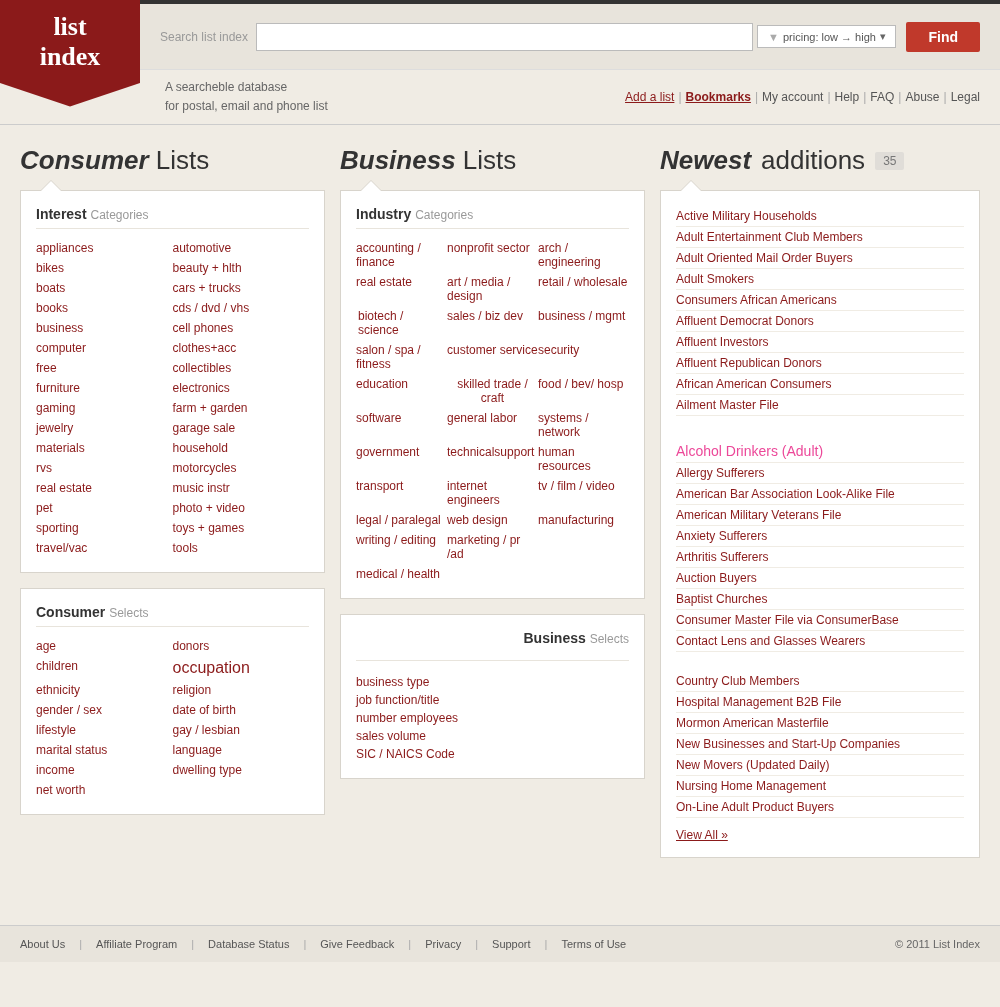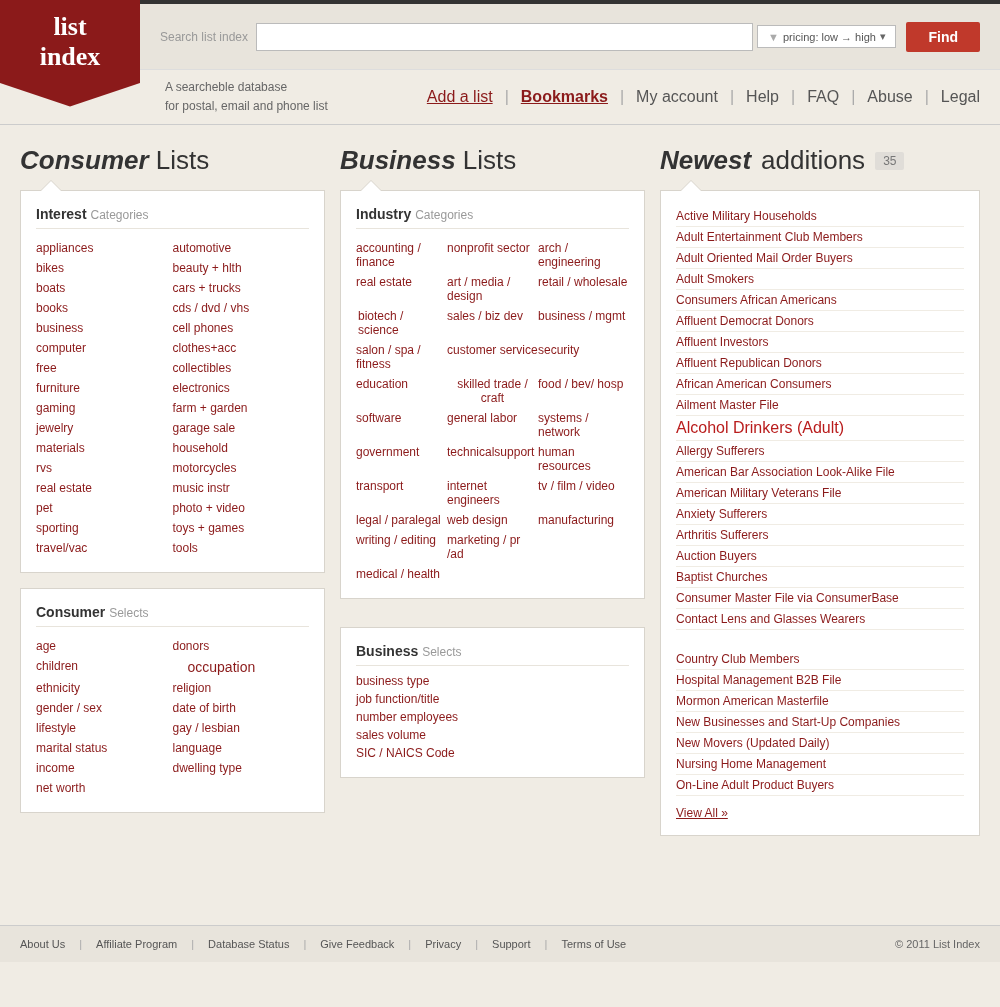--- a/index.html
+++ b/index.html
@@ -34,21 +34,21 @@
       </button>
       <button style="background:#c0392b; color:white; border:none; padding:7px 22px; font-size:14px; font-weight:bold; cursor:pointer; margin-left:10px; border-radius:2px;">Find</button>
     </div>
   </div>
 
   <div style="background:#f0ece4; border-top:1px solid #ddd; padding:8px 20px 8px 165px; display:flex; align-items:center; justify-content:space-between;">
     <div style="font-size:12px; color:#666; line-height:1.6;">
       <span>A searcheble database</span><br>
       <span>for postal, email and phone list</span>
     </div>
-    <div style="display:flex; align-items:center; gap:12px; font-size:16px;">
+    <div style="display:flex; align-items:center; gap:4px; font-size:12px;">
       <a style="color:#8b1a1a; text-decoration:underline; cursor:pointer;">Add a list</a>
       <span class="nav-sep">|</span>
       <a style="color:#8b1a1a; text-decoration:underline; cursor:pointer; font-weight:bold;">Bookmarks</a>
       <span class="nav-sep">|</span>
       <a style="color:#555; text-decoration:none; cursor:pointer;">My account</a>
       <span class="nav-sep">|</span>
       <a style="color:#555; text-decoration:none; cursor:pointer;">Help</a>
       <span class="nav-sep">|</span>
       <a style="color:#555; text-decoration:none; cursor:pointer;">FAQ</a>
       <span class="nav-sep">|</span>
@@ -108,21 +108,21 @@
     </div>
 
     <div style="background:white; border:1px solid #d8d4cc; padding:15px;">
       <div style="font-size:14px; font-weight:bold; color:#333; margin-bottom:10px; border-bottom:1px solid #e8e4dc; padding-bottom:6px;">
         <span>Consumer</span> <span style="font-weight:normal; font-size:12px; color:#999;">Selects</span>
       </div>
       <div style="display:grid; grid-template-columns:1fr 1fr; gap:2px 0;" id="consumer-selects-grid">
           <a style="color: rgb(139, 26, 26); font-size: 12px; cursor: pointer; padding: 2px 0px; text-decoration: none; display: block;">age</a>
           <a style="color: rgb(139, 26, 26); font-size: 12px; cursor: pointer; padding: 2px 0px; text-decoration: none; display: block;">donors</a>
           <a style="color: rgb(139, 26, 26); font-size: 12px; cursor: pointer; padding: 2px 0px; text-decoration: none; display: block;">children</a>
-          <a style="color: rgb(139, 26, 26); font-size: 14px; cursor: pointer; padding: 2px 0px; text-decoration: none; display: block; margin-left: 15px;">occupation</a>
+          <a style="color: rgb(139, 26, 26); font-size: 16px; cursor: pointer; padding: 2px 0px; text-decoration: none; display: block;">occupation</a>
           <a style="color: rgb(139, 26, 26); font-size: 12px; cursor: pointer; padding: 2px 0px; text-decoration: none; display: block;">ethnicity</a>
           <a style="color: rgb(139, 26, 26); font-size: 12px; cursor: pointer; padding: 2px 0px; text-decoration: none; display: block;">religion</a>
           <a style="color: rgb(139, 26, 26); font-size: 12px; cursor: pointer; padding: 2px 0px; text-decoration: none; display: block;">gender / sex</a>
           <a style="color: rgb(139, 26, 26); font-size: 12px; cursor: pointer; padding: 2px 0px; text-decoration: none; display: block;">date of birth</a>
           <a style="color: rgb(139, 26, 26); font-size: 12px; cursor: pointer; padding: 2px 0px; text-decoration: none; display: block;">lifestyle</a>
           <a style="color: rgb(139, 26, 26); font-size: 12px; cursor: pointer; padding: 2px 0px; text-decoration: none; display: block;">gay / lesbian</a>
           <a style="color: rgb(139, 26, 26); font-size: 12px; cursor: pointer; padding: 2px 0px; text-decoration: none; display: block;">marital status</a>
           <a style="color: rgb(139, 26, 26); font-size: 12px; cursor: pointer; padding: 2px 0px; text-decoration: none; display: block;">language</a>
           <a style="color: rgb(139, 26, 26); font-size: 12px; cursor: pointer; padding: 2px 0px; text-decoration: none; display: block;">income</a>
           <a style="color: rgb(139, 26, 26); font-size: 12px; cursor: pointer; padding: 2px 0px; text-decoration: none; display: block;">dwelling type</a>
@@ -130,21 +130,21 @@
           <a style="color: rgb(139, 26, 26); font-size: 12px; cursor: pointer; padding: 2px 0px; text-decoration: none; display: block;"></a>
         </div>
     </div>
   </div>
 
   <div style="flex:0 0 305px;">
     <h2 style="font-size:26px; margin-bottom:14px; color:#333;">
       <span style="font-weight:bold; font-style:italic;">Business</span><span style="font-weight:normal;"> Lists</span>
     </h2>
 
-    <div style="background:white; border:1px solid #d8d4cc; padding:15px; margin-bottom:28px; position:relative;">
+    <div style="background:white; border:1px solid #d8d4cc; padding:15px; margin-bottom:15px; position:relative;">
       <div style="position:absolute; top:-10px; left:20px; width:0; height:0; border-left:10px solid transparent; border-right:10px solid transparent; border-bottom:10px solid white; filter:drop-shadow(0 -1px 0 #d8d4cc);"></div>
       <div style="font-size:14px; font-weight:bold; color:#333; margin-bottom:10px; border-bottom:1px solid #e8e4dc; padding-bottom:6px;">
         <span>Industry</span> <span style="font-weight:normal; font-size:12px; color:#999;">Categories</span>
       </div>
       <div style="display:grid; grid-template-columns:1fr 1fr 1fr; gap:2px 0;" id="industry-grid">
           <a style="color: rgb(139, 26, 26); font-size: 12px; cursor: pointer; padding: 2px 0px; text-decoration: none; display: block;">accounting / finance</a>
           <a style="color: rgb(139, 26, 26); font-size: 12px; cursor: pointer; padding: 2px 0px; text-decoration: none; display: block;">nonprofit sector</a>
           <a style="color: rgb(139, 26, 26); font-size: 12px; cursor: pointer; padding: 2px 0px; text-decoration: none; display: block;">arch / engineering</a>
           <a style="color: rgb(139, 26, 26); font-size: 12px; cursor: pointer; padding: 2px 0px; text-decoration: none; display: block;">real estate</a>
           <a style="color: rgb(139, 26, 26); font-size: 12px; cursor: pointer; padding: 2px 0px; text-decoration: none; display: block;">art / media / design</a>
@@ -172,21 +172,21 @@
           <a style="color: rgb(139, 26, 26); font-size: 12px; cursor: pointer; padding: 2px 0px; text-decoration: none; display: block;">manufacturing</a>
           <a style="color: rgb(139, 26, 26); font-size: 12px; cursor: pointer; padding: 2px 0px; text-decoration: none; display: block;">writing / editing</a>
           <a style="color: rgb(139, 26, 26); font-size: 12px; cursor: pointer; padding: 2px 0px; text-decoration: none; display: block;">marketing / pr /ad</a>
           <a style="color: rgb(139, 26, 26); font-size: 12px; cursor: pointer; padding: 2px 0px; text-decoration: none; display: block;"></a>
           <a style="color: rgb(139, 26, 26); font-size: 12px; cursor: pointer; padding: 2px 0px; text-decoration: none; display: block;">medical / health</a>
           <a style="color: rgb(139, 26, 26); font-size: 12px; cursor: pointer; padding: 2px 0px; text-decoration: none; display: block;"></a>
         </div>
     </div>
 
     <div style="background:white; border:1px solid #d8d4cc; padding:15px;">
-      <div style="font-size:14px; font-weight:bold; color:#333; margin-bottom:6px; border-bottom:1px solid #e8e4dc; padding-bottom:6px;">
+      <div style="font-size:14px; font-weight:bold; color:#333; margin-bottom:12px; border-bottom:1px solid #e8e4dc; padding-bottom:14px;text-align:right;">
         <span>Business</span> <span style="font-weight:normal; font-size:12px; color:#999;">Selects</span>
       </div>
       <div id="business-selects-list">
           <a style="color: rgb(139, 26, 26); font-size: 12px; cursor: pointer; padding: 2px 0px; text-decoration: none; display: block;">business type</a>
           <a style="color: rgb(139, 26, 26); font-size: 12px; cursor: pointer; padding: 2px 0px; text-decoration: none; display: block;">job function/title</a>
           <a style="color: rgb(139, 26, 26); font-size: 12px; cursor: pointer; padding: 2px 0px; text-decoration: none; display: block;">number employees</a>
           <a style="color: rgb(139, 26, 26); font-size: 12px; cursor: pointer; padding: 2px 0px; text-decoration: none; display: block;">sales volume</a>
           <a style="color: rgb(139, 26, 26); font-size: 12px; cursor: pointer; padding: 2px 0px; text-decoration: none; display: block;">SIC / NAICS Code</a>
         </div>
     </div>
@@ -204,21 +204,21 @@
           <a style="display: block; color: rgb(139, 26, 26); font-size: 12px; padding: 3px 0px; text-decoration: none; border-bottom: 1px solid rgb(240, 236, 228); cursor: pointer;">Active Military Households</a>
           <a style="display: block; color: rgb(139, 26, 26); font-size: 12px; padding: 3px 0px; text-decoration: none; border-bottom: 1px solid rgb(240, 236, 228); cursor: pointer;">Adult Entertainment Club Members</a>
           <a style="display: block; color: rgb(139, 26, 26); font-size: 12px; padding: 3px 0px; text-decoration: none; border-bottom: 1px solid rgb(240, 236, 228); cursor: pointer;">Adult Oriented Mail Order Buyers</a>
           <a style="display: block; color: rgb(139, 26, 26); font-size: 12px; padding: 3px 0px; text-decoration: none; border-bottom: 1px solid rgb(240, 236, 228); cursor: pointer;">Adult Smokers</a>
           <a style="display: block; color: rgb(139, 26, 26); font-size: 12px; padding: 3px 0px; text-decoration: none; border-bottom: 1px solid rgb(240, 236, 228); cursor: pointer;">Consumers African Americans</a>
           <a style="display: block; color: rgb(139, 26, 26); font-size: 12px; padding: 3px 0px; text-decoration: none; border-bottom: 1px solid rgb(240, 236, 228); cursor: pointer;">Affluent Democrat Donors</a>
           <a style="display: block; color: rgb(139, 26, 26); font-size: 12px; padding: 3px 0px; text-decoration: none; border-bottom: 1px solid rgb(240, 236, 228); cursor: pointer;">Affluent Investors</a>
           <a style="display: block; color: rgb(139, 26, 26); font-size: 12px; padding: 3px 0px; text-decoration: none; border-bottom: 1px solid rgb(240, 236, 228); cursor: pointer;">Affluent Republican Donors</a>
           <a style="display: block; color: rgb(139, 26, 26); font-size: 12px; padding: 3px 0px; text-decoration: none; border-bottom: 1px solid rgb(240, 236, 228); cursor: pointer;">African American Consumers</a>
           <a style="display: block; color: rgb(139, 26, 26); font-size: 12px; padding: 3px 0px; text-decoration: none; border-bottom: 1px solid rgb(240, 236, 228); cursor: pointer;">Ailment Master File</a>
-          <a style="display: block; color: #b91c1c; font-size: 16px; padding: 3px 0px; text-decoration: none; border-bottom: 1px solid rgb(240, 236, 228); cursor: pointer;">Alcohol Drinkers (Adult)</a>
+          <a style="display: block; color: #ec4899; font-size: 14px; padding: 3px 0px; text-decoration: none; border-bottom: 1px solid rgb(240, 236, 228); cursor: pointer; margin-top: 24px;">Alcohol Drinkers (Adult)</a>
           <a style="display: block; color: rgb(139, 26, 26); font-size: 12px; padding: 3px 0px; text-decoration: none; border-bottom: 1px solid rgb(240, 236, 228); cursor: pointer;">Allergy Sufferers</a>
           <a style="display: block; color: rgb(139, 26, 26); font-size: 12px; padding: 3px 0px; text-decoration: none; border-bottom: 1px solid rgb(240, 236, 228); cursor: pointer;">American Bar Association Look-Alike File</a>
           <a style="display: block; color: rgb(139, 26, 26); font-size: 12px; padding: 3px 0px; text-decoration: none; border-bottom: 1px solid rgb(240, 236, 228); cursor: pointer;">American Military Veterans File</a>
           <a style="display: block; color: rgb(139, 26, 26); font-size: 12px; padding: 3px 0px; text-decoration: none; border-bottom: 1px solid rgb(240, 236, 228); cursor: pointer;">Anxiety Sufferers</a>
           <a style="display: block; color: rgb(139, 26, 26); font-size: 12px; padding: 3px 0px; text-decoration: none; border-bottom: 1px solid rgb(240, 236, 228); cursor: pointer;">Arthritis Sufferers</a>
           <a style="display: block; color: rgb(139, 26, 26); font-size: 12px; padding: 3px 0px; text-decoration: none; border-bottom: 1px solid rgb(240, 236, 228); cursor: pointer;">Auction Buyers</a>
           <a style="display: block; color: rgb(139, 26, 26); font-size: 12px; padding: 3px 0px; text-decoration: none; border-bottom: 1px solid rgb(240, 236, 228); cursor: pointer;">Baptist Churches</a>
           <a style="display: block; color: rgb(139, 26, 26); font-size: 12px; padding: 3px 0px; text-decoration: none; border-bottom: 1px solid rgb(240, 236, 228); cursor: pointer;">Consumer Master File via ConsumerBase</a>
           <a style="display: block; color: rgb(139, 26, 26); font-size: 12px; padding: 3px 0px; text-decoration: none; border-bottom: 1px solid rgb(240, 236, 228); cursor: pointer;">Contact Lens and Glasses Wearers</a>
           <a style="display: block; color: rgb(139, 26, 26); font-size: 12px; padding: 3px 0px; text-decoration: none; border-bottom: 1px solid rgb(240, 236, 228); cursor: pointer; margin-top: 19px;">Country Club Members</a>

